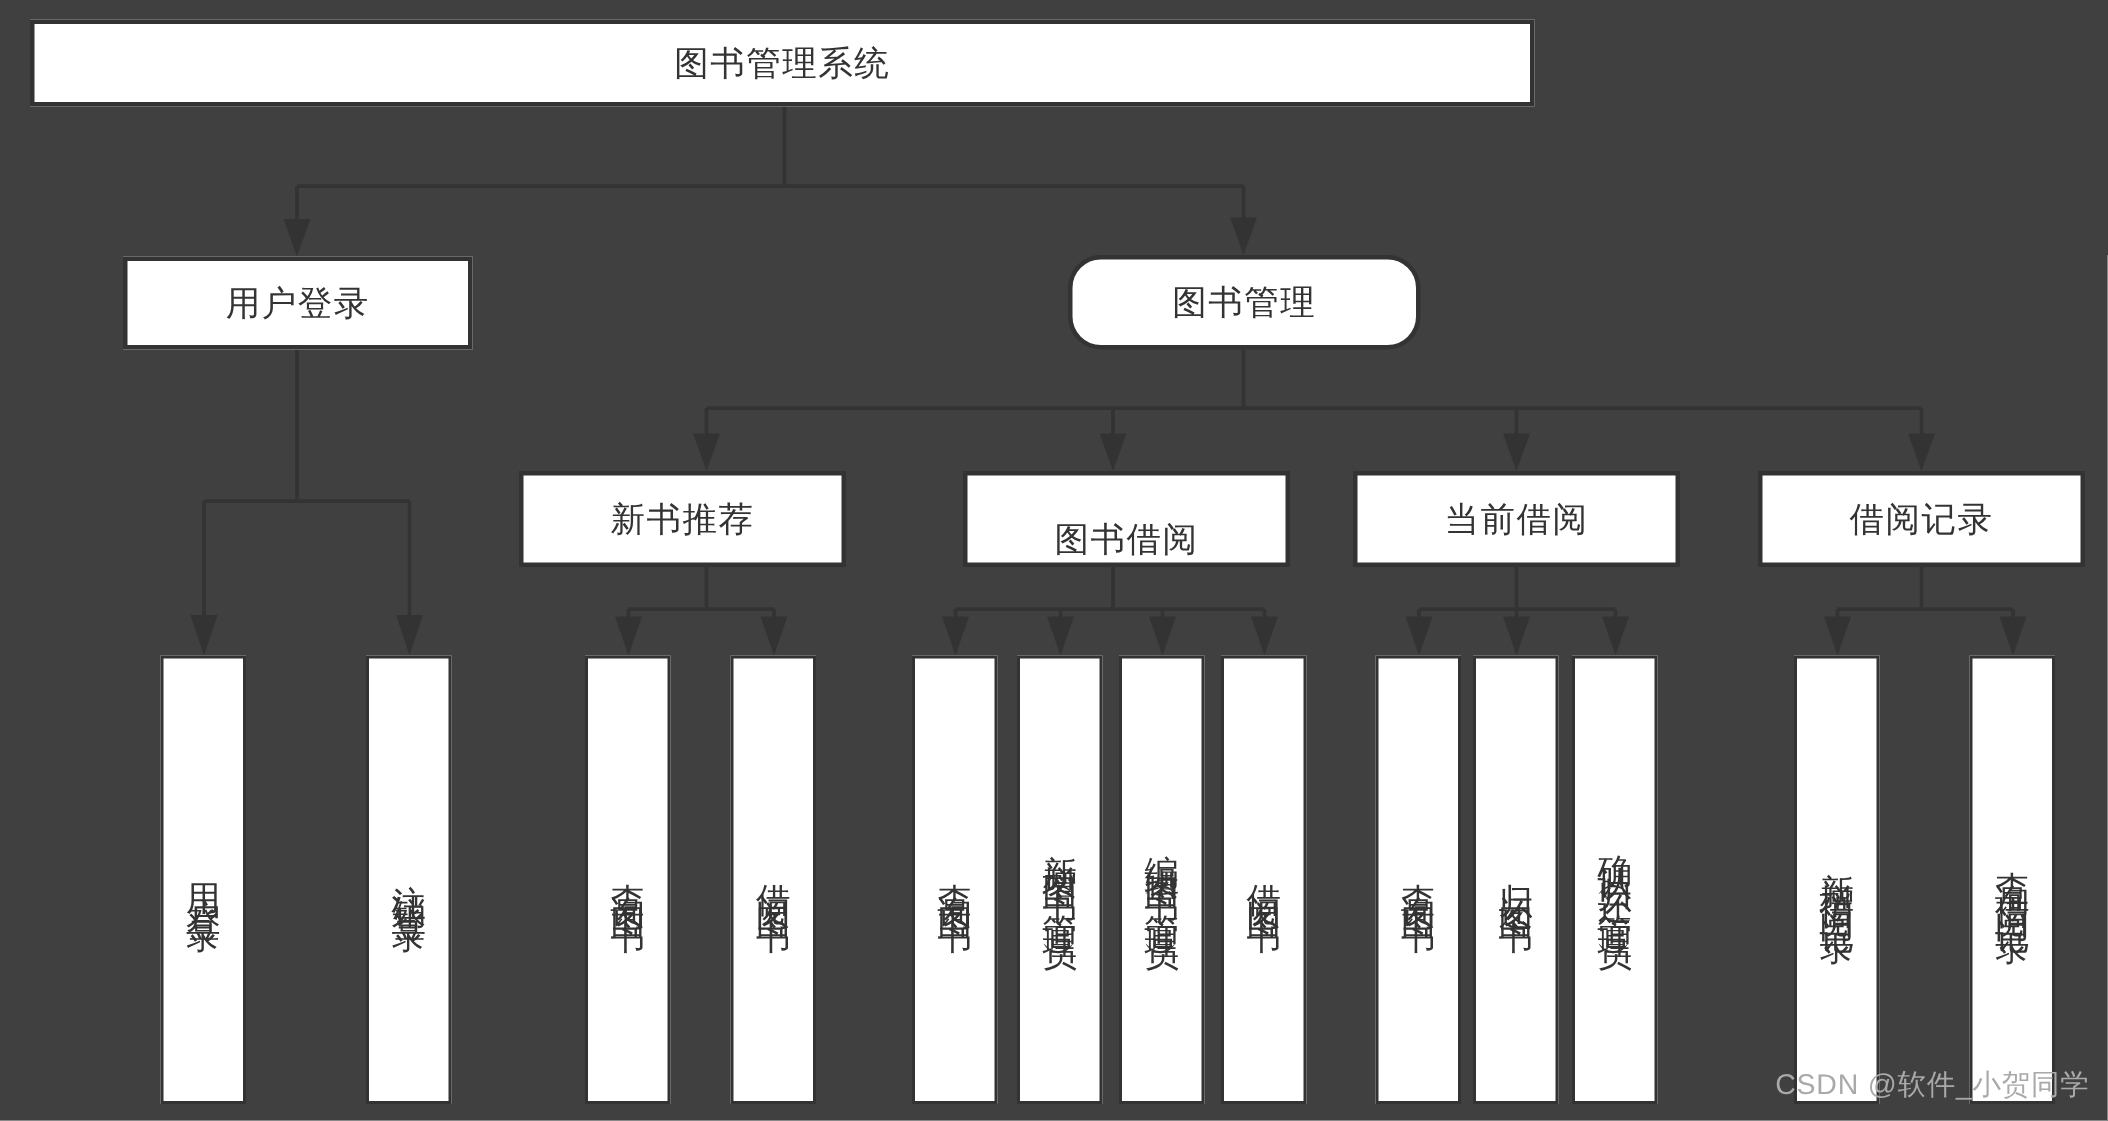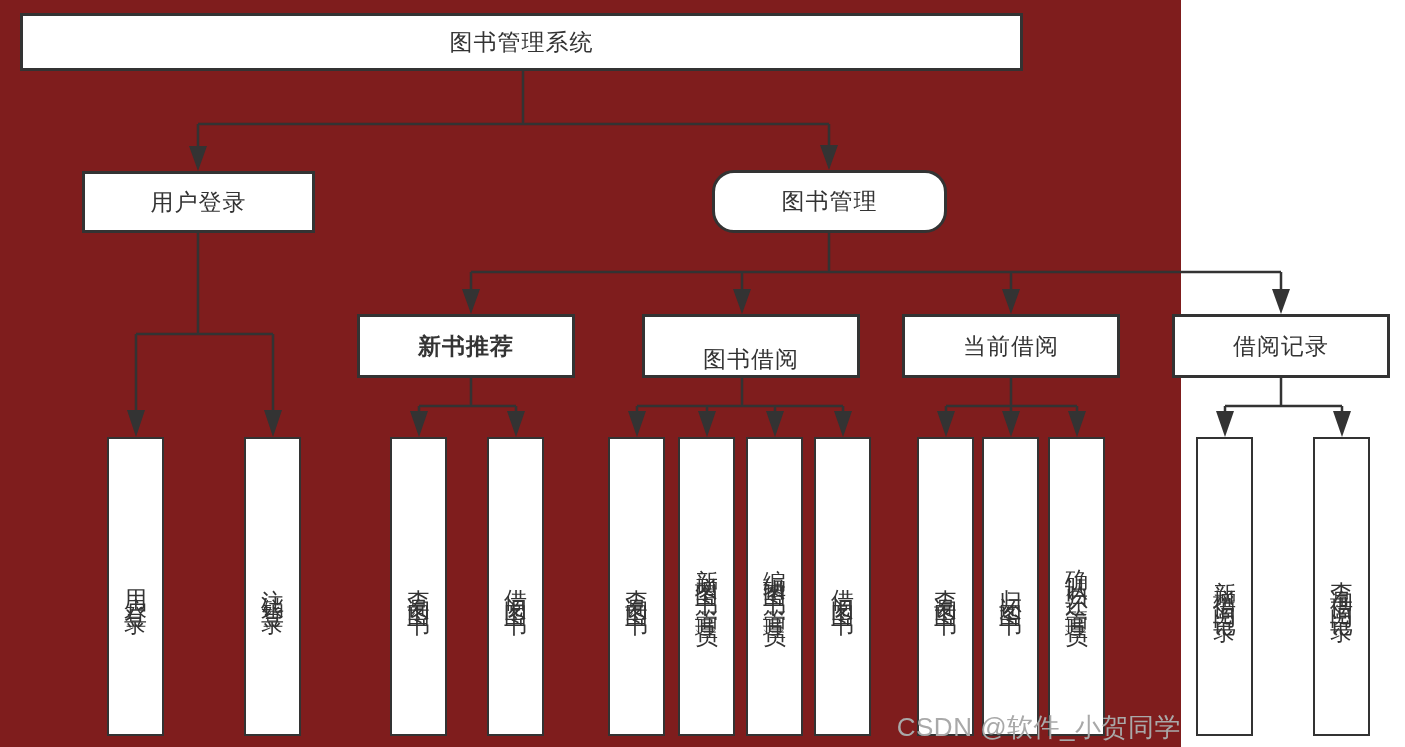--- a/index.html
+++ b/index.html
@@ -2,22 +2,22 @@
 <html><head>
 <meta charset="utf-8">
 <style>
   * { margin: 0; padding: 0; box-sizing: border-box; }
   html, body { background: #ffffff; }
   body {
     font-family: "Liberation Sans", "DejaVu Sans", sans-serif;
     width: 1405px; height: 747px; position: relative; overflow: hidden;
   }
   #canvas {
-    position: absolute; left: 0; top: 0; width: 1181px; height: 747px;
-    background: #7f1d1d;
+    position: absolute; left: 0; top: 0; width: 1405px; height: 747px;
+    background: #404040;
   }
   .connector-layer {
     position: absolute; left: 0; top: 0; width: 1405px; height: 747px;
     pointer-events: none;
   }
   .box {
     position: absolute;
     background: #ffffff;
     border: 3px solid #333333;
     color: #333333;
@@ -31,22 +31,22 @@
     font-size: 23px;
   }
   .leaf .vtext {
     writing-mode: vertical-rl;
     text-orientation: mixed;
     letter-spacing: 8px;
     line-height: 1;
   }
   .watermark {
     position: absolute;
-    right: 0; top: 710px;
-    font-size: 26px;
+    right: 12px; top: 710px;
+    font-size: 19px;
     color: #a9a9a9;
     letter-spacing: 0.5px;
     white-space: nowrap;
   }
 </style>
 </head>
 <body>
 
 <div id="canvas">
 
@@ -101,21 +101,21 @@
     <span>图书管理系统</span>
   </div>
 
   <div class="box h-box" style="left:82px; top:171px; width:233px; height:62px;">
     <span>用户登录</span>
   </div>
   <div class="box h-box" style="left:712px; top:170px; width:235px; height:63px;border-radius:22px;">
     <span>图书管理</span>
   </div>
 
-  <div class="box h-box" style="left:357px; top:314px; width:218px; height:64px;font-weight:bold;">
+  <div class="box h-box" style="left:346px; top:314px; width:218px; height:64px;">
     <span>新书推荐</span>
   </div>
   <div class="box h-box" style="left:642px; top:314px; width:218px; height:64px;align-items:flex-end;">
     <span>图书借阅</span>
   </div>
   <div class="box h-box" style="left:902px; top:314px; width:218px; height:64px;text-align:right;">
     <span>当前借阅</span>
   </div>
   <div class="box h-box" style="left:1172px; top:314px; width:218px; height:64px;">
     <span>借阅记录</span>

